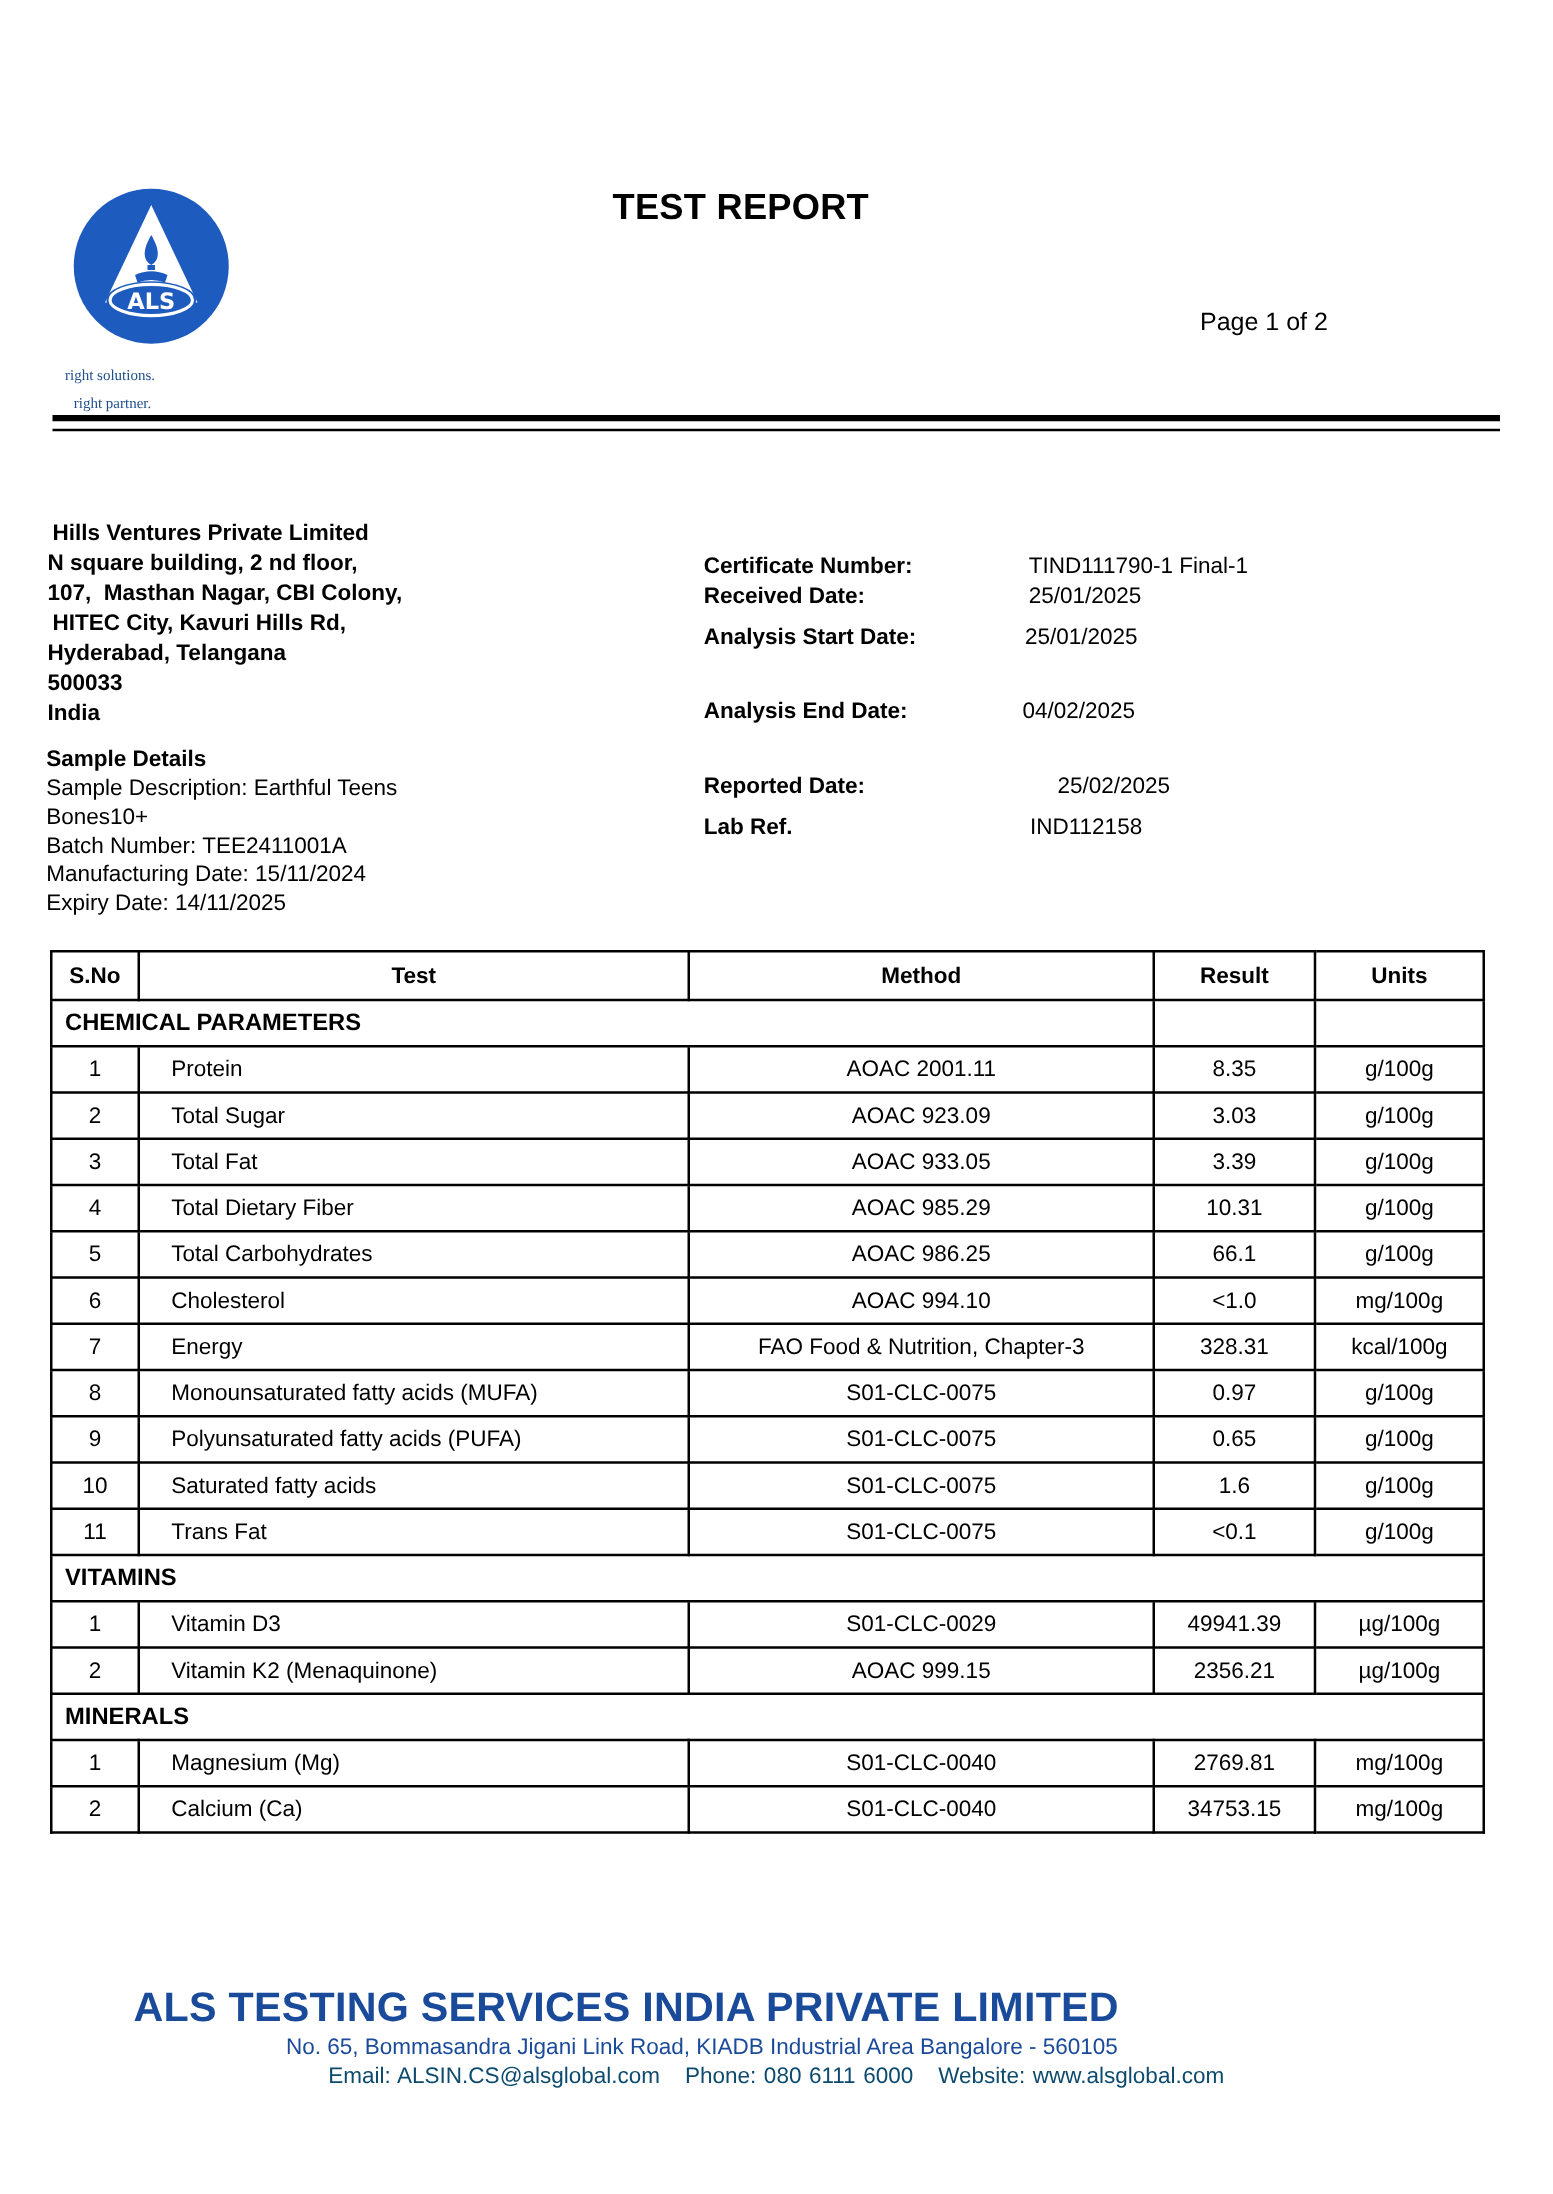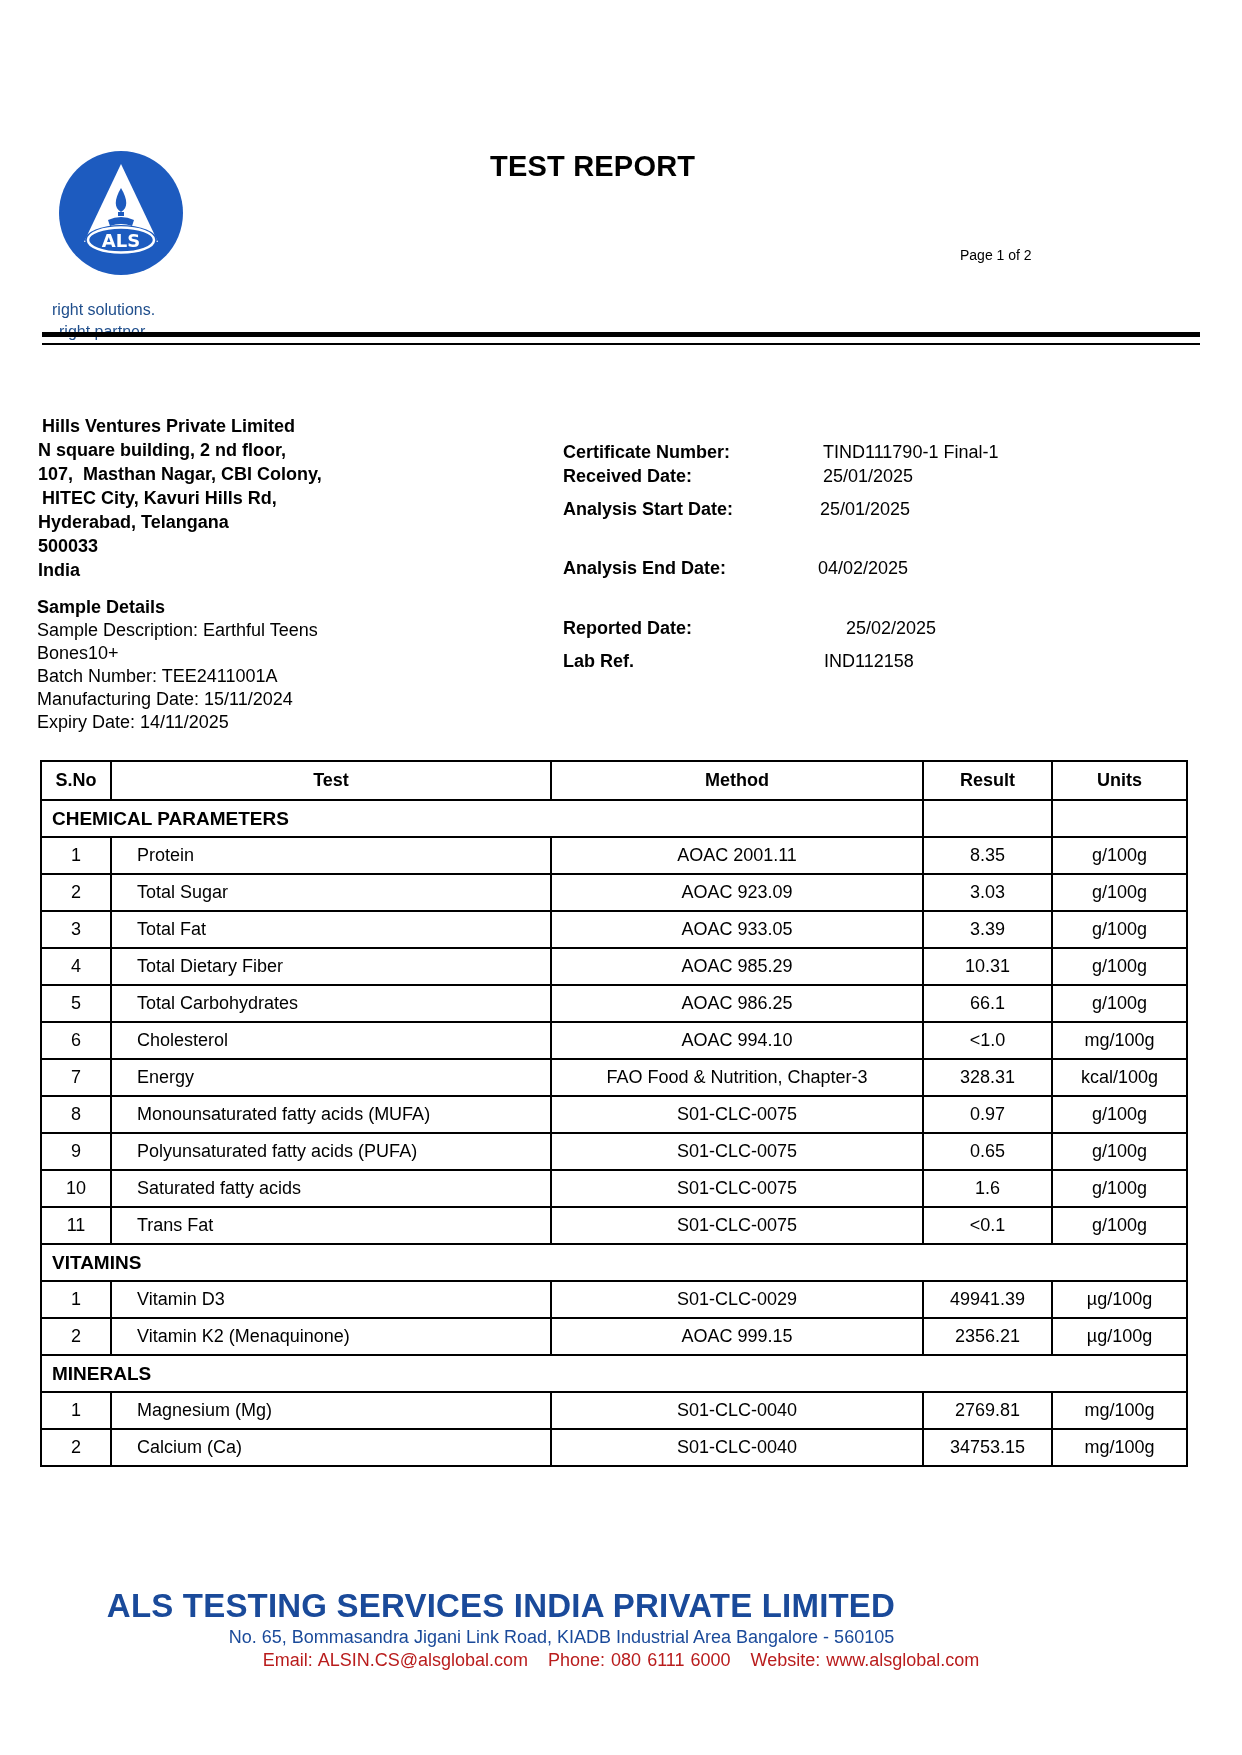--- a/index.html
+++ b/index.html
@@ -2,26 +2,26 @@
 <html><head>
 <meta charset="utf-8">
 <style>
   html, body { margin: 0; padding: 0; background: #ffffff; }
   body { width: 1242px; height: 1755px; position: relative; overflow: hidden;
          font-family: "Liberation Sans", sans-serif; color: #000; }
   .abs { position: absolute; }
 
   
   #logo { left: 58px; top: 150px; width: 126px; height: 126px; }
-  #tagline { left: 52px; top: 299px; width: 150px; color: #1f4e8c;
-             font-family: Liberation Sans, sans-serif; font-size: 16px; line-height: 22px; }
+  #tagline { left: 52px; top: 289px; width: 150px; color: #1f4e8c;
+             font-family: Liberation Serif, serif; font-size: 12px; line-height: 22px; }
   #tagline div:nth-child(2) { padding-left: 7px; }
 
   #title { left: 490px; top: 150px; font-size: 29px; font-weight: bold; letter-spacing: 0.2px; }
-  #page-no { left: 960px; top: 247px; font-size: 14px; }
+  #page-no { left: 960px; top: 247px; font-size: 20px; }
 
   #rule-thick { left: 42px; top: 332px; width: 1158px; height: 5px; background: #000; }
   #rule-thin  { left: 42px; top: 343px; width: 1158px; height: 2px; background: #000; }
 
   
   #address { left: 38px; top: 414px; font-size: 18px; font-weight: bold; line-height: 24px; }
   #address div:nth-child(1), #address div:nth-child(4) { padding-left: 4px; }
 
   #sample { left: 37px; top: 596px; font-size: 18px; line-height: 23px; }
   #sample .hd { font-weight: bold; }
@@ -36,21 +36,21 @@
   #results td, #results th { border: 2.5px solid #000; height: 35px; padding: 0; }
   #results th { font-weight: bold; text-align: center; height: 37px; }
   #results td.c { text-align: center; }
   #results td.l { text-align: left; padding-left: 25px; }
   #results td.section { font-weight: bold; text-align: left; padding-left: 10px; font-size: 19px; }
 
   
   #footer-name { left: 0; width: 1002px; top: 1587px; text-align: center; color: #1a4a9a;
                  font-size: 33px; font-weight: bold; letter-spacing: 0.2px; }
   #footer-addr { left: 0; width: 1123px; top: 1627px; text-align: center; color: #1a4a9a; font-size: 18px; }
-  #footer-contact { left: 0; width: 1242px; top: 1650px; text-align: center; color: #b91c1c; font-size: 18px; word-spacing: 1px; }
+  #footer-contact { left: 0; width: 1242px; top: 1650px; text-align: center; color: #0c4a6e; font-size: 18px; word-spacing: 1px; }
   #footer-contact span.gap { display: inline-block; width: 14px; }
 </style>
 </head>
 <body>
 
 <div id="logo" class="abs">
   <svg width="126" height="126" viewBox="0 0 126 126">
     <circle cx="63" cy="63" r="62" fill="#1d5bbf"></circle>
     <polygon points="63,14 26,92 100,92" fill="#ffffff"></polygon>
     <path d="M63,38 C56,50 56,58 63,62 C70,58 70,50 63,38 Z" fill="#1d5bbf"></path>

